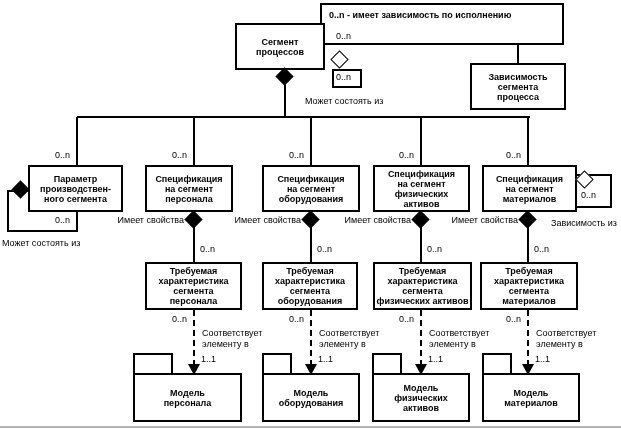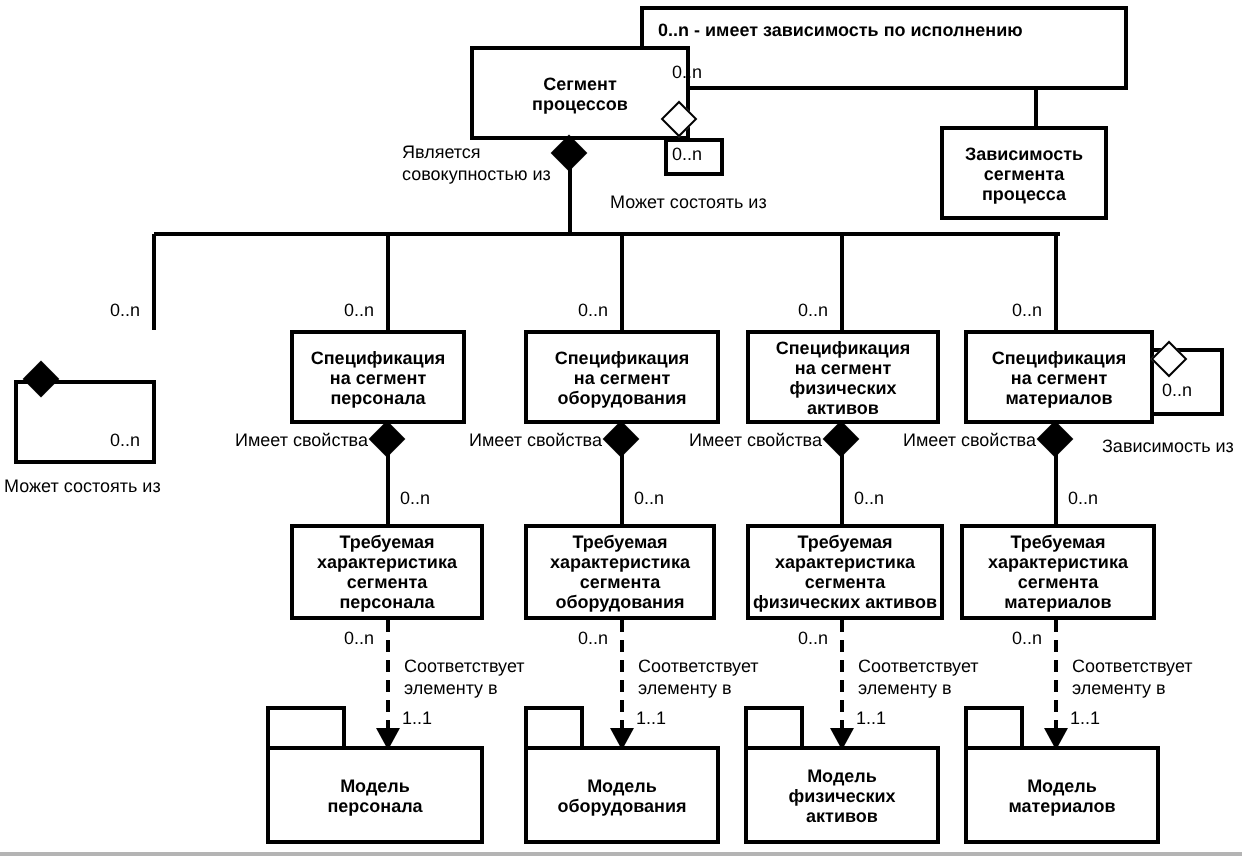--- a/index.html
+++ b/index.html
@@ -45,25 +45,28 @@
     <div class="vline" style="left: 527px; top: 212px; height: 50px;"></div>
     <div class="hline" style="left: 0px; top: 426px; width: 621px; background: rgb(180, 180, 180);"></div>
     <div class="vdash" style="left: 193px; top: 310px; height: 56px;"></div>
     <div class="vdash" style="left: 310px; top: 310px; height: 56px;"></div>
     <div class="vdash" style="left: 420px; top: 310px; height: 56px;"></div>
     <div class="vdash" style="left: 527px; top: 310px; height: 56px;"></div>
     <div class="loop" style="left: 332px; top: 69px; width: 30px; height: 19px;"></div>
     <div class="loop" style="left: 7px; top: 190px; width: 71px; height: 42px;"></div>
     <div class="loop" style="left: 575px; top: 174px; width: 37px; height: 34px;"></div>
     <div class="box note" style="left: 320px; top: 3px; width: 244px; height: 42px;">0..n - имеет зависимость по исполнению</div>
-    <div class="box" style="left: 235px; top: 23px; width: 110px; height: 47px;">Сегмент
+    <div class="box" style="left: 235px; top: 23px; width: 90px; height: 47px;">Сегмент
 процессов</div>
-    <div class="box" style="left: 470px; top: 63px; width: 84px; height: 47px;">Зависимость
+    <div class="box" style="left: 470px; top: 63px; width: 96px; height: 47px;">Зависимость
 сегмента
 процесса</div>
+    <div class="box" style="left: 28px; top: 165px; width: 95px; height: 47px;">Параметр
+производствен-
+ного сегмента</div>
     <div class="box" style="left: 145px; top: 165px; width: 88px; height: 47px;">Спецификация
 на сегмент
 персонала</div>
     <div class="box" style="left: 262px; top: 165px; width: 98px; height: 47px;">Спецификация
 на сегмент
 оборудования</div>
     <div class="box" style="left: 373px; top: 165px; width: 97px; height: 47px;">Спецификация
 на сегмент
 физических
 активов</div>
@@ -113,22 +116,20 @@
     <div class="dia hollow" style="left: 578px; top: 173px;"></div>
     <div class="dia filled" style="left: 187px; top: 213px;"></div>
     <div class="dia filled" style="left: 304px; top: 213px;"></div>
     <div class="dia filled" style="left: 414px; top: 213px;"></div>
     <div class="dia filled" style="left: 521px; top: 213px;"></div>
     <div class="arr" style="left: 188px; top: 364px;"></div>
     <div class="arr" style="left: 305px; top: 364px;"></div>
     <div class="arr" style="left: 415px; top: 364px;"></div>
     <div class="arr" style="left: 522px; top: 364px;"></div>
     <div class="lbl" style="left: 336px; top: 31px;">0..n</div>
-    <div class="lbl" style="left: 201px; top: 71px;">Является
-совокупностью из</div>
     <div class="lbl" style="left: 305px; top: 96px;">Может состоять из</div>
     <div class="lbl" style="left: 336px; top: 72px;">0..n</div>
     <div class="lbl" style="right: 551px; text-align: right; top: 150px;">0..n</div>
     <div class="lbl" style="right: 434px; text-align: right; top: 150px;">0..n</div>
     <div class="lbl" style="right: 317px; text-align: right; top: 150px;">0..n</div>
     <div class="lbl" style="right: 207px; text-align: right; top: 150px;">0..n</div>
     <div class="lbl" style="right: 100px; text-align: right; top: 150px;">0..n</div>
     <div class="lbl" style="right: 551px; text-align: right; top: 215px;">0..n</div>
     <div class="lbl" style="left: 2px; top: 238px;">Может состоять из</div>
     <div class="lbl" style="right: 437px; text-align: right; top: 215px;">Имеет свойства</div>

